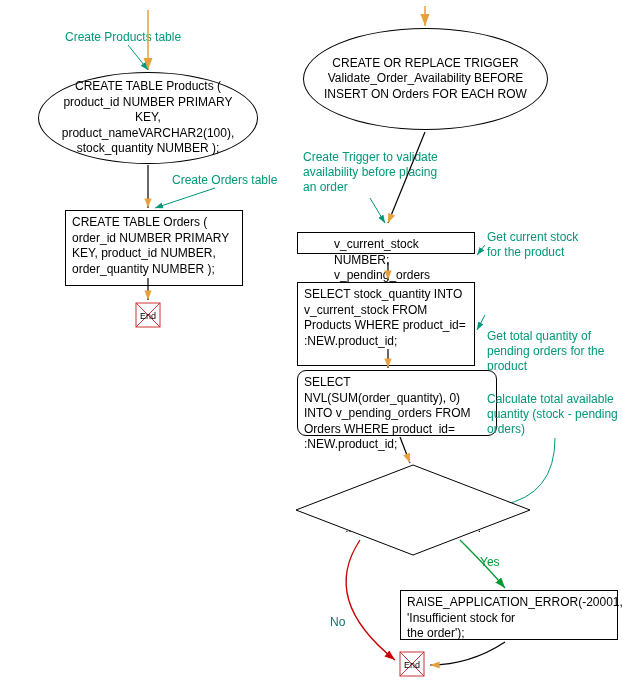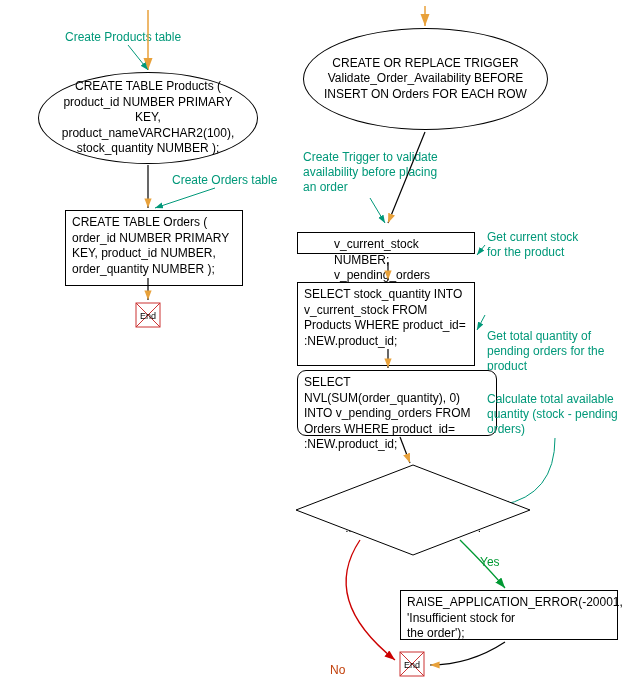--- a/index.html
+++ b/index.html
@@ -49,21 +49,21 @@
     position: absolute;
     text-align: center;
     font-size: 12px;
     line-height: 1.3;
   }
   .edge-label {
     position: absolute;
     font-size: 12px;
   }
   .edge-yes { color: #009933; }
-  .edge-no  { color: #c2410c; margin-top: 48px; }
+  .edge-no  { color: #0f766e; }
 </style>
 </head>
 <body>
 
 <div class="comment" style="left:65px; top:30px;">Create Products table</div>
 
 <div class="ellipse" style="left:38px; top:72px; width:220px; height:92px;">
   <span>CREATE TABLE Products ( product_id NUMBER PRIMARY KEY, product_nameVARCHAR2(100), stock_quantity NUMBER );</span>
 </div>
 

